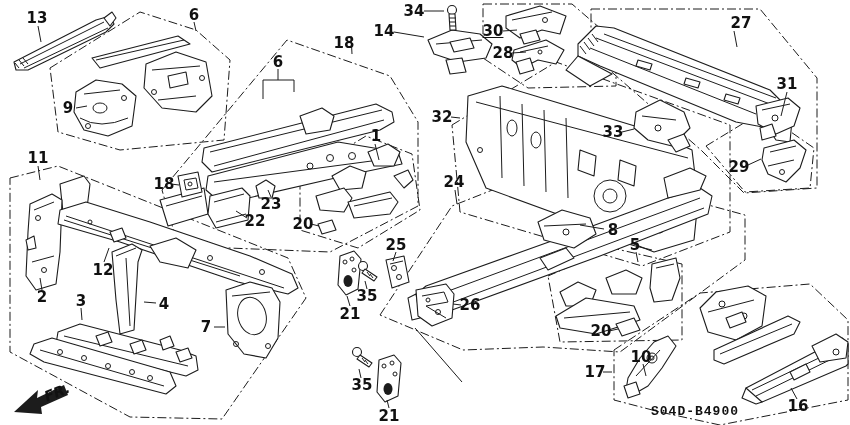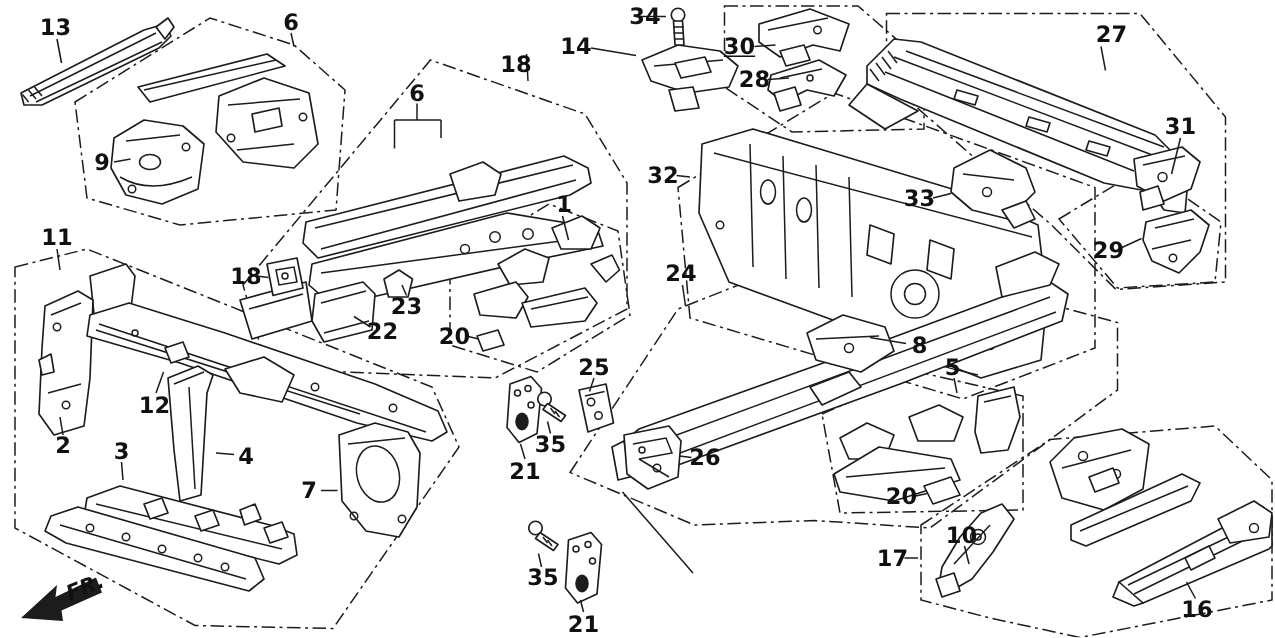--- a/index.html
+++ b/index.html
@@ -389,21 +389,22 @@
       <div class="callout" style="left: 454px; top: 182px;">24</div>
       <div class="callout" style="left: 396px; top: 245px;">25</div>
       <div class="callout" style="left: 470px; top: 305px; text-align: right;">26</div>
       <div class="callout" style="left: 741px; top: 23px;">27</div>
       <div class="callout" style="left: 503px; top: 53px;">28</div>
       <div class="callout" style="left: 739px; top: 167px;">29</div>
       <div class="callout" style="left: 493px; top: 31px; text-decoration: underline;">30</div>
       <div class="callout" style="left: 787px; top: 84px;">31</div>
       <div class="callout" style="left: 442px; top: 117px;">32</div>
       <div class="callout" style="left: 613px; top: 132px;">33</div>
-      <div class="callout" style="left: 414px; top: 11px; margin-left: 16px;">34</div>
+      <div class="callout" style="left: 414px; top: 11px;">34</div>
       <div class="callout" style="left: 367px; top: 296px;">35</div>
       <div class="callout" style="left: 362px; top: 385px;">35</div>
     </div>
 
+<div id="code-label">S04D-B4900</div>
 
 <div id="fr-label">FR.</div>
 
 </div>
 
 </body></html>

